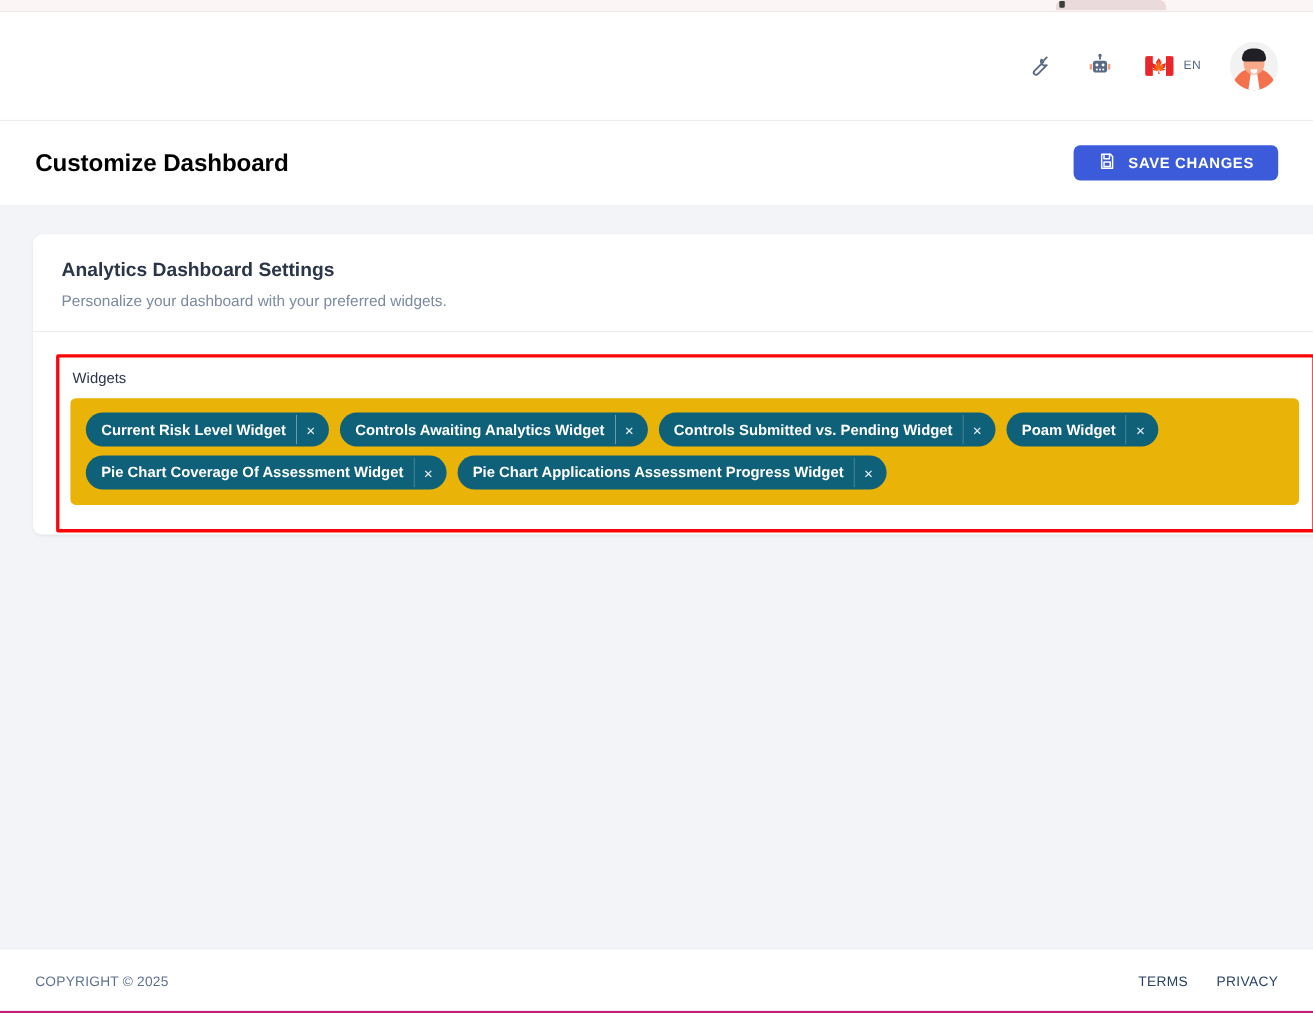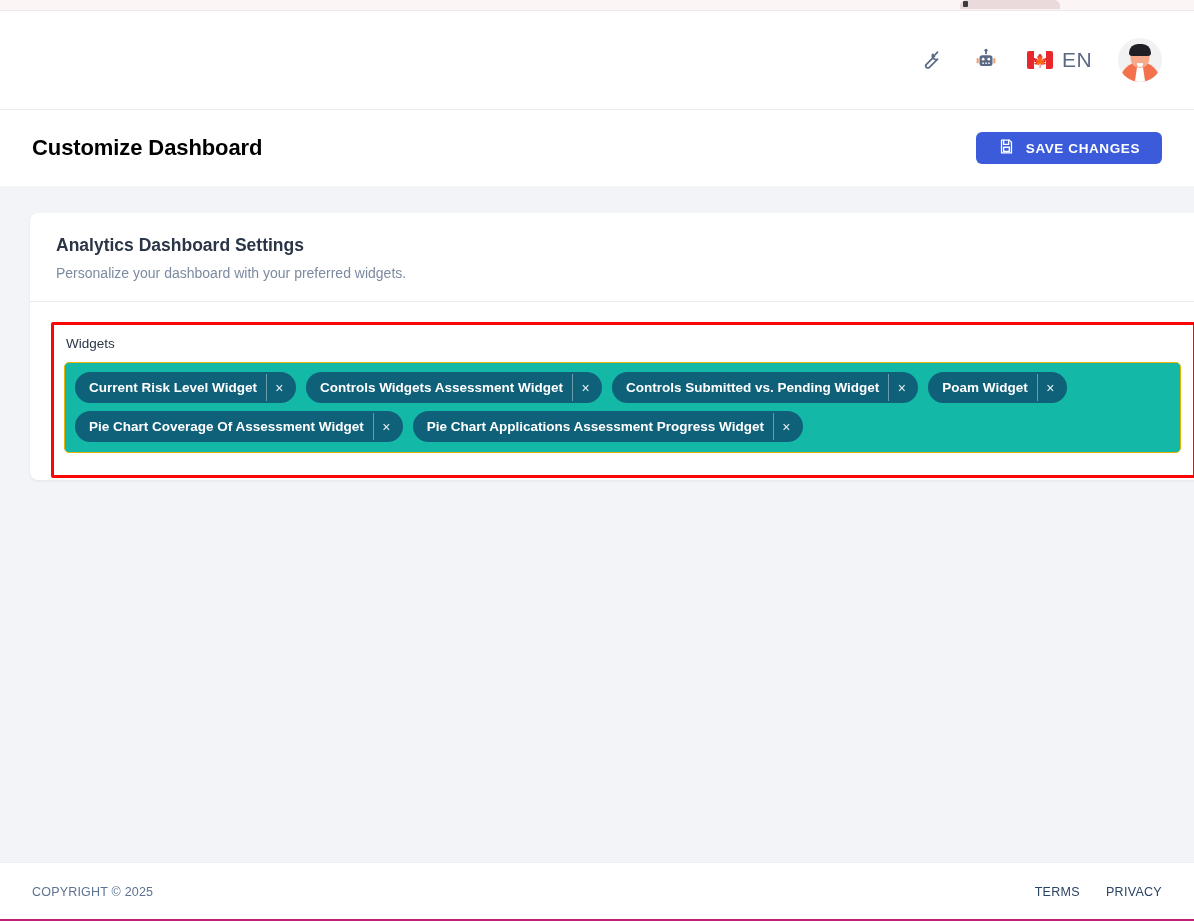--- a/index.html
+++ b/index.html
@@ -99,21 +99,21 @@
   .flag-leaf {
     position: absolute;
     left: 50%;
     top: 50%;
     transform: translate(-50%, -50%);
     color: #e8272c;
     font-size: 13px;
     line-height: 1;
   }
   .lang-label {
-    font-size: 21px;
+    font-size: 11px;
     font-weight: 500;
     color: #5a6a85;
     letter-spacing: .4px;
   }
   .avatar {
     width: 44px;
     height: 44px;
     border-radius: 50%;
     background: #f2f2f2;
     position: relative;
@@ -245,23 +245,23 @@
     padding: 11px 12px 22px 10px;
     background: #ffffff;
   }
   .field-label {
     font-size: 13.5px;
     color: #2a3547;
     font-weight: 500;
     margin: 0 0 11px 2px;
   }
   .chip-well {
-    border: 1px solid #eab308;
+    border: 4px solid #eab308;
     border-radius: 5px;
-    background: #14b8a6;
+    background: #eab308;
     padding: 9px 10px 10px 10px;
     display: flex;
     flex-wrap: wrap;
     gap: 8px 10px;
     min-height: 80px;
     align-content: flex-start;
   }
   .chip {
     display: inline-flex;
     align-items: center;
@@ -405,21 +405,21 @@
 
       <div class="card-body">
         <div class="highlight-box">
           <div class="field-label">Widgets</div>
           <div class="chip-well" id="chip-well">
               <span class="chip" style="background: rgb(15, 96, 121);">
                 <span class="chip-label">Current Risk Level Widget</span>
                 <span class="chip-x">×</span>
               </span>
               <span class="chip" style="background: rgb(15, 96, 121);">
-                <span class="chip-label">Controls Widgets Assessment Widget</span>
+                <span class="chip-label">Controls Awaiting Analytics Widget</span>
                 <span class="chip-x">×</span>
               </span>
               <span class="chip" style="background: rgb(15, 96, 121);">
                 <span class="chip-label">Controls Submitted vs. Pending Widget</span>
                 <span class="chip-x">×</span>
               </span>
               <span class="chip" style="background: rgb(15, 96, 121);">
                 <span class="chip-label">Poam Widget</span>
                 <span class="chip-x">×</span>
               </span>

